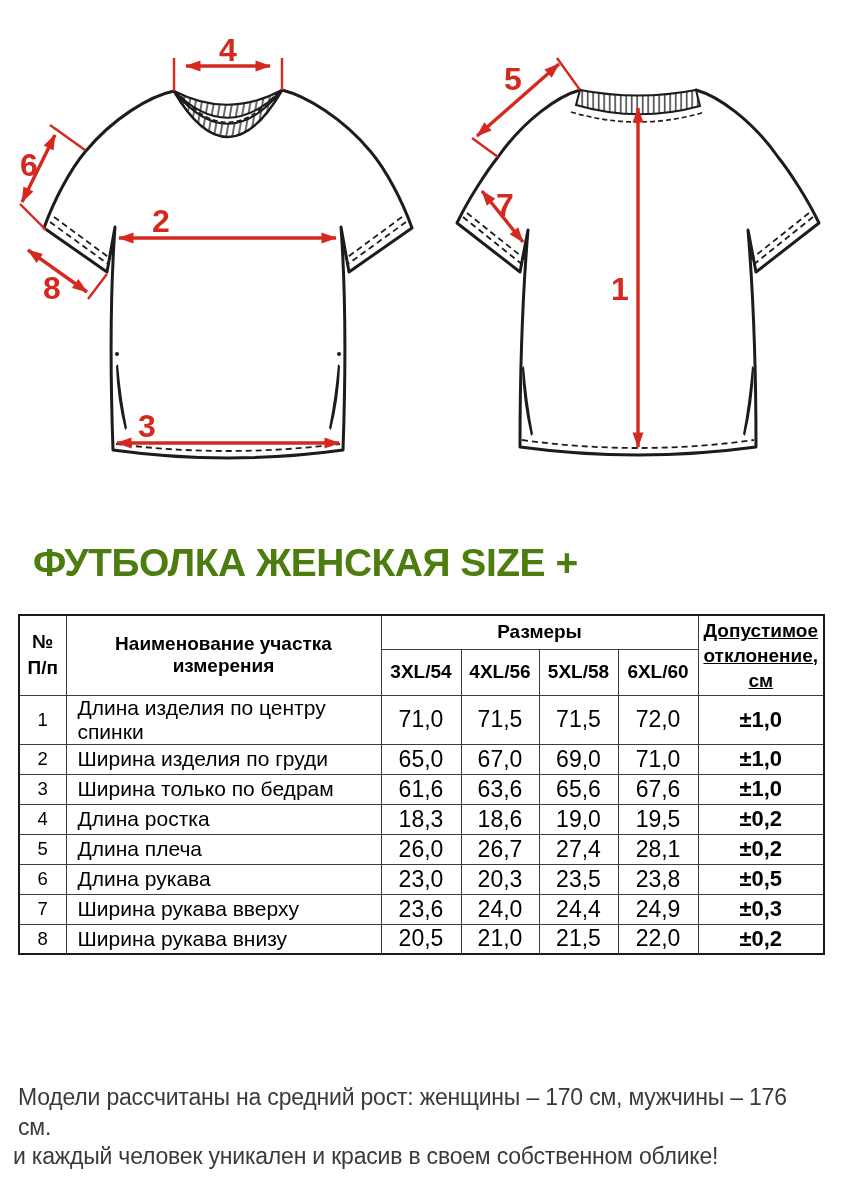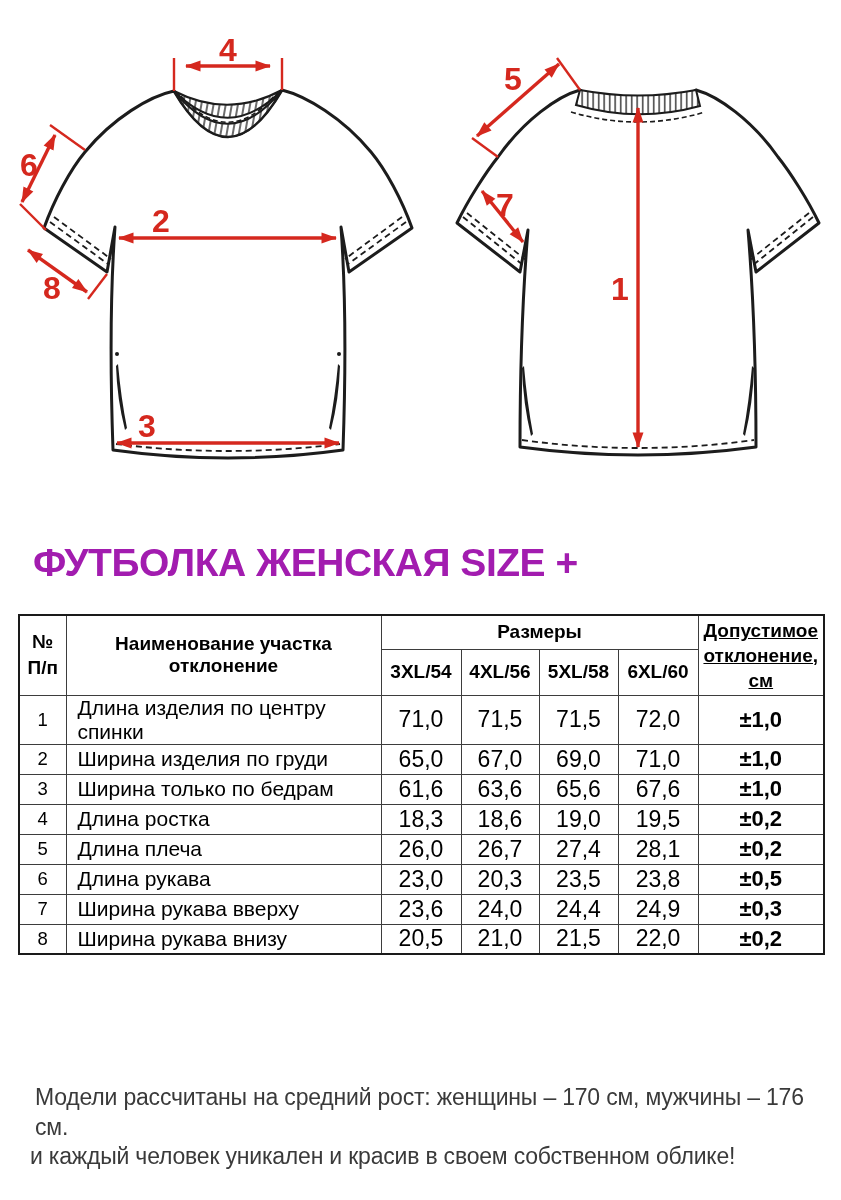--- a/index.html
+++ b/index.html
@@ -2,36 +2,36 @@
 <html><head>
 <meta charset="utf-8">
 <style>
   html,body{margin:0;padding:0;background:#e8e8e8;}
   .page{position:relative;width:841px;height:1200px;background:#ffffff;margin:0 auto;overflow:hidden;
         font-family:"Liberation Sans",sans-serif;}
   .drawings{position:absolute;left:0;top:0;width:841px;height:500px;}
   .front-svg{position:absolute;left:0;top:20px;}
   .back-svg{position:absolute;left:420px;top:20px;}
   .title{position:absolute;left:33px;top:541px;margin:0;font-size:39px;font-weight:bold;
-         color:#a21caf;letter-spacing:-0.5px;white-space:nowrap;}
+         color:#4d7c0f;letter-spacing:-0.5px;white-space:nowrap;}
   .size-table{position:absolute;left:18px;top:614px;width:805px;border-collapse:collapse;
               table-layout:fixed;color:#000;border:2px solid #1a1a1a;}
   .size-table td,.size-table th{border:1.5px solid #3d3d3d;padding:0;text-align:center;
               vertical-align:middle;overflow:hidden;}
   .size-table th{font-weight:bold;font-size:19px;}
   .row-h1{height:34px;}
   .row-h2{height:46px;}
   .size-table tbody tr{height:30px;}
   .cell-name{text-align:left !important;padding-left:11px !important;font-size:21px;}
   .cell-num{font-size:18.5px;}
   .cell-val{font-size:23px;}
   .cell-dev{font-size:22px;font-weight:bold;}
   .dev-head div{line-height:25px;text-decoration:underline;}
   .num-head div{line-height:26px;}
-  .footer{position:absolute;left:30px;top:1083px;width:800px;font-size:23px;line-height:29.5px;
+  .footer{position:absolute;left:13px;top:1083px;width:800px;font-size:23px;line-height:29.5px;
           color:#3a3a3a;letter-spacing:-0.2px;}
   .footer .l1{padding-left:5px;}
 </style>
 </head>
 <body>
 
 <div class="page">
 
   <div class="drawings">
 
@@ -157,21 +157,21 @@
         <col style="width:79px">
         <col style="width:80px">
       <col style="width:126px">
     </colgroup>
     <thead>
       <tr class="row-h1">
         <th rowspan="2" class="num-head">
           <div>№</div>
           <div>П/п</div>
         </th>
-        <th rowspan="2">Наименование участка отклонение</th>
+        <th rowspan="2">Наименование участка измерения</th>
         <th colspan="4">Размеры</th>
         <th rowspan="2" class="dev-head">
           <div>Допустимое</div>
           <div>отклонение,</div>
           <div>см</div>
         </th>
       </tr>
       <tr class="row-h2">
         <th>3XL/54</th>
         <th>4XL/56</th>

